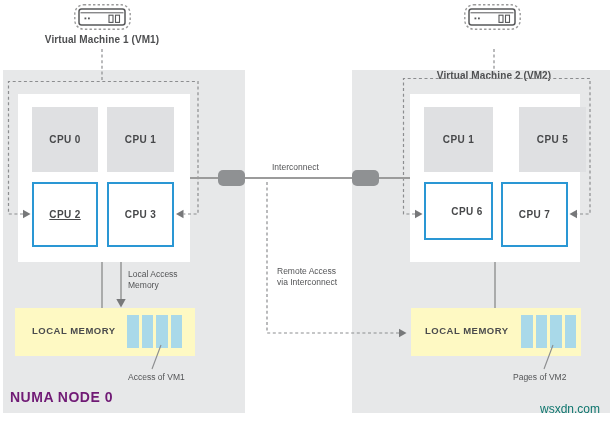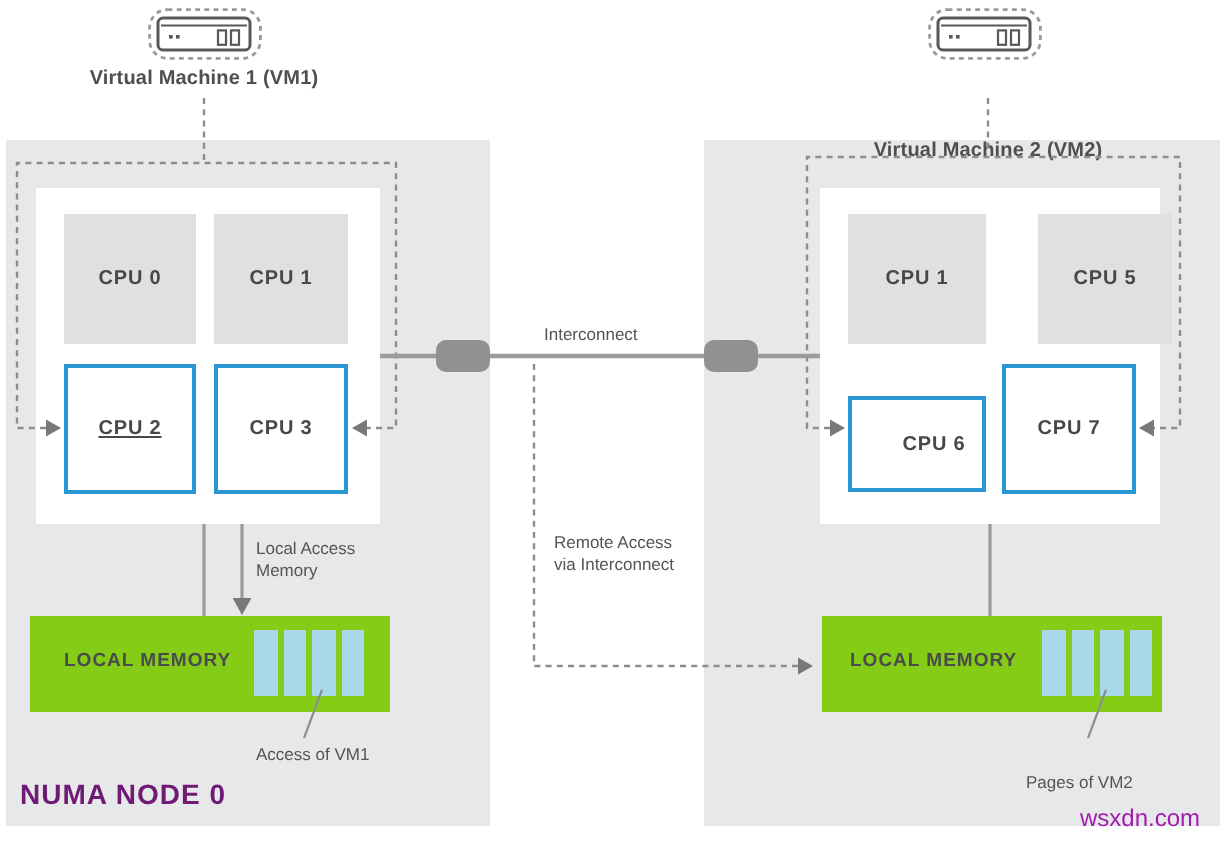--- a/index.html
+++ b/index.html
@@ -2,27 +2,27 @@
 <html><head>
 <meta charset="utf-8">
 <style>
   html,body{margin:0;padding:0;background:#fff;}
   #canvas{position:relative;width:613px;height:423px;background:#fff;font-family:"Liberation Sans",sans-serif;overflow:hidden;}
   .node{position:absolute;background:#e7e8e9;}
   .whitebox{position:absolute;background:#ffffff;}
   .cpu{position:absolute;display:flex;align-items:center;justify-content:center;font-size:10px;font-weight:bold;color:#47484a;letter-spacing:0.4px;text-align:center;}
   .cpu.gray{background:#dfe0e2;}
   .cpu.blue{background:#ffffff;border:2px solid #2a97d4;box-sizing:border-box;}
-  .mem{position:absolute;background:#84cc16;}
+  .mem{position:absolute;background:#fef9c3;}
   .mem-label{position:absolute;font-size:9.5px;font-weight:bold;color:#4a4b4d;letter-spacing:0.5px;}
   .bar{position:absolute;background:#a9d9e9;width:11.5px;height:33px;top:7px;}
   .vm-label{position:absolute;font-size:10px;font-weight:bold;color:#4e4f51;text-align:center;letter-spacing:0.1px;}
   .small-label{position:absolute;font-size:8.5px;color:#535456;white-space:pre-line;line-height:1.25;}
   .numa-label{position:absolute;font-size:14px;font-weight:bold;color:#701a75;letter-spacing:0.5px;}
-  .watermark{position:absolute;font-size:12px;color:#a21caf;}
+  .watermark{position:absolute;font-size:12px;color:#0f766e;}
   svg.overlay{position:absolute;left:0;top:0;z-index:10;pointer-events:none;}
   .icon{position:absolute;}
 </style>
 </head>
 <body>
 
 <div id="canvas">
 
   <div class="node" style="left:3px;top:70px;width:242px;height:343px;"></div>
   <div class="node" style="left:352px;top:70px;width:258px;height:343px;"></div>
@@ -42,21 +42,21 @@
   <div class="cpu blue" style="left:107px;top:182px;width:67px;height:65px;">
       <span>CPU 3</span>
     </div>
 
   <div class="cpu gray" style="left:424px;top:107px;width:69px;height:65px;">
       <span>CPU 1</span>
     </div>
   <div class="cpu gray" style="left:519px;top:107px;width:67px;height:65px;">
       <span>CPU 5</span>
     </div>
-  <div class="cpu blue" style="left:424px;top:198px;width:69px;height:48px;padding-left:17px;">
+  <div class="cpu blue" style="left:424px;top:182px;width:69px;height:58px;padding-left:17px;">
       <span>CPU 6</span>
     </div>
   <div class="cpu blue" style="left:501px;top:182px;width:67px;height:65px;">
       <span>CPU 7</span>
     </div>
 
   <div class="mem" style="left:15px;top:308px;width:180px;height:48px;">
     <span class="mem-label" style="left:17px;top:17px;">LOCAL MEMORY</span>
     <div class="bar" style="left:112px;"></div>
     <div class="bar" style="left:126.5px;"></div>
@@ -92,21 +92,21 @@
 
   <div class="vm-label" style="left:42px;top:34px;width:120px;">Virtual Machine 1 (VM1)</div>
   <div class="vm-label" style="left:434px;top:34px;width:120px;margin-top:36px;">Virtual Machine 2 (VM2)</div>
 
   <div class="small-label" style="left:272px;top:162px;">Interconnect</div>
   <div class="small-label" style="left:128px;top:269px;">Local Access
 Memory</div>
   <div class="small-label" style="left:277px;top:266px;">Remote Access
 via Interconnect</div>
   <div class="small-label" style="left:128px;top:372px;">Access of VM1</div>
-  <div class="small-label" style="left:513px;top:372px;margin-top:14px;">Pages of VM2</div>
+  <div class="small-label" style="left:513px;top:372px;">Pages of VM2</div>
 
   <div class="numa-label" style="left:10px;top:389px;">NUMA NODE 0</div>
 
   <div class="watermark" style="left:540px;top:402px;">wsxdn.com</div>
 
   <svg class="overlay" width="613" height="423" viewBox="0 0 613 423">
 
     <path d="M102,49 V80" stroke="#8c8d8f" stroke-width="1.2" stroke-dasharray="3 2.6" fill="none"></path>
     <path d="M494,49 V77" stroke="#8c8d8f" stroke-width="1.2" stroke-dasharray="3 2.6" fill="none"></path>
 

